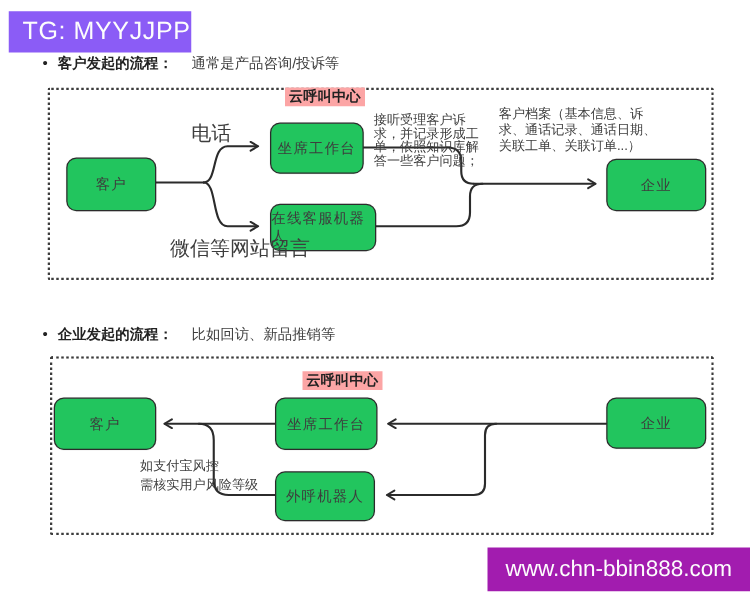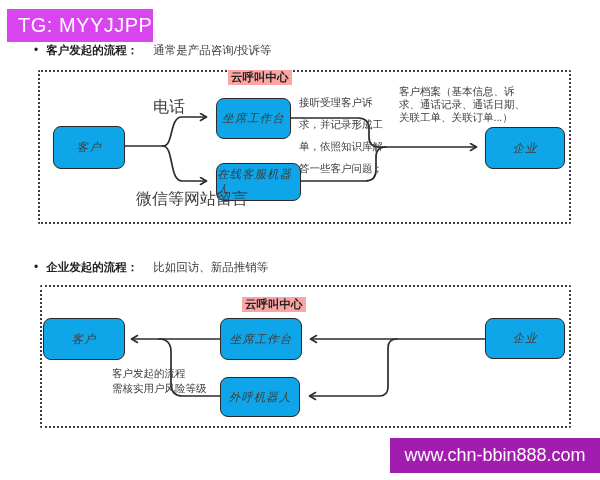--- a/index.html
+++ b/index.html
@@ -4,21 +4,21 @@
 <style>
   html,body{margin:0;padding:0;}
   body{
     width:600px;height:480px;position:relative;overflow:hidden;
     background:#ffffff;
     font-family:"Liberation Sans","DejaVu Sans",sans-serif;
     color:#3a3a3a;
   }
   
   .banner{
-    position:absolute;background:#d946ef;color:#fdfdfd;
+    position:absolute;background:#8b5cf6;color:#fdfdfd;
     display:flex;align-items:center;
     font-family:"Liberation Sans","DejaVu Sans",sans-serif;
   }
   .banner.top{left:7px;top:9px;width:135px;height:33px;font-size:20px;padding-left:11px;letter-spacing:0.5px;}
   .banner.bottom{left:390px;top:438px;width:210px;height:35px;font-size:18px;justify-content:center;background:#a21caf;}
   
   .bullet-row{position:absolute;font-size:11.5px;white-space:nowrap;}
   .bullet-row .dot{font-size:12px;margin-right:8px;color:#222;}
   .bullet-row .blabel{font-weight:bold;color:#222;}
   .bullet-row .bdesc{margin-left:15px;color:#3d3d3d;text-align:center;}
@@ -26,29 +26,28 @@
   .dashed{
     position:absolute;border:2px dotted #3c3c3c;background:transparent;
     border-radius:2px;
   }
   .dtitle{
     position:absolute;font-weight:bold;font-size:11.5px;color:#222;
     background:#fca5a5;padding:0 3px;white-space:nowrap;
   }
   
   .node{
-    position:absolute;background:#0ea5e9;border:1.7px solid #2b2b2b;
+    position:absolute;background:#22c55e;border:1.7px solid #2b2b2b;
     border-radius:8px;display:flex;align-items:center;justify-content:center;
     font-size:11.5px;color:#3d3d3d;letter-spacing:1px;
     box-shadow:0 0 0 0.5px rgba(0,0,0,0.05);
-    font-style:italic;
   }
   
   .elabel{position:absolute;font-size:16px;color:#3d3d3d;white-space:nowrap;font-family:Liberation Serif, serif;}
-  .note{position:absolute;font-size:10.5px;color:#3d3d3d;white-space:pre-line;line-height:22px;}
+  .note{position:absolute;font-size:10.5px;color:#3d3d3d;white-space:pre-line;line-height:11px;}
   svg.flow{position:absolute;left:0;top:0;}
 </style>
 </head>
 <body>
 
 <svg class="flow" width="600" height="480" viewBox="0 0 600 480">
   <defs>
     <marker id="arr" markerWidth="10" markerHeight="10" refX="7" refY="4.5" orient="auto" markerUnits="userSpaceOnUse">
       <path d="M1.5,1 L7.5,4.5 L1.5,8" fill="none" stroke="#2b2b2b" stroke-width="1.6" stroke-linecap="round" stroke-linejoin="round"></path>
     </marker>
@@ -100,16 +99,16 @@
 
 <div class="dashed" style="left:40px;top:285px;width:527px;height:139px;">
   <div class="dtitle" style="left:200px;top:10px;">云呼叫中心</div>
 </div>
 
 <div class="node" style="left:43px;top:318px;width:80px;height:40px;">客户</div>
 <div class="node" style="left:220px;top:318px;width:80px;height:40px;">坐席工作台</div>
 <div class="node" style="left:220px;top:377px;width:78px;height:38px;text-align:center;">外呼机器人</div>
 <div class="node" style="left:485px;top:318px;width:78px;height:39px;">企业</div>
 
-<div class="note" style="left:112px;top:366px;width:120px;line-height:15px;font-size:10.5px;">客户发起的流程
+<div class="note" style="left:112px;top:366px;width:120px;line-height:15px;font-size:10.5px;">如支付宝风控
 需核实用户风险等级</div>
 
 <div class="banner bottom">www.chn-bbin888.com</div>
 
 </body></html>

